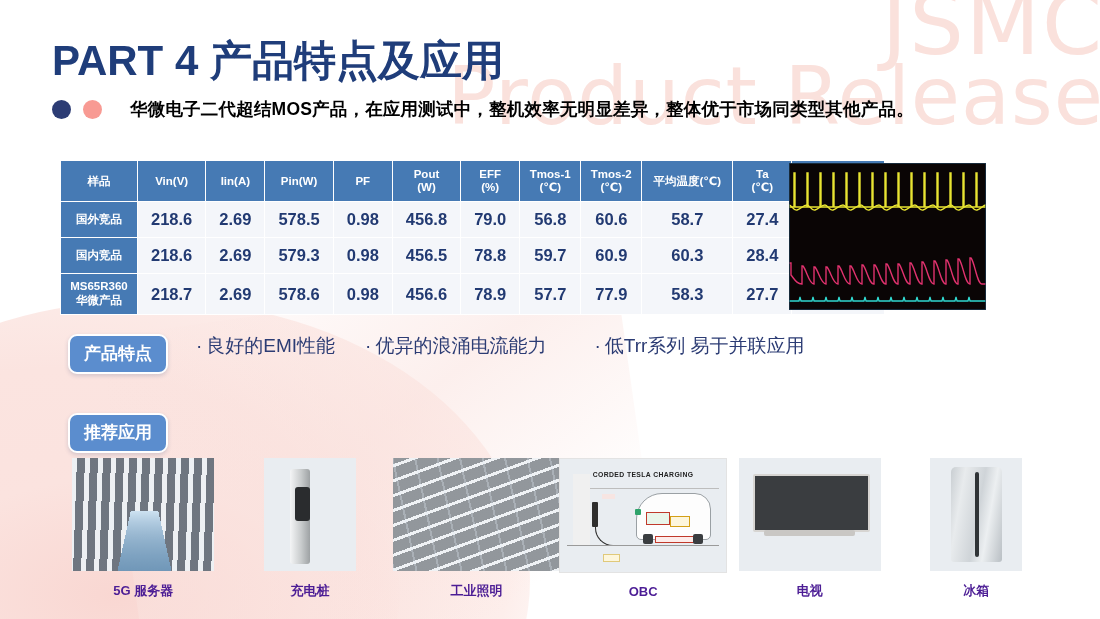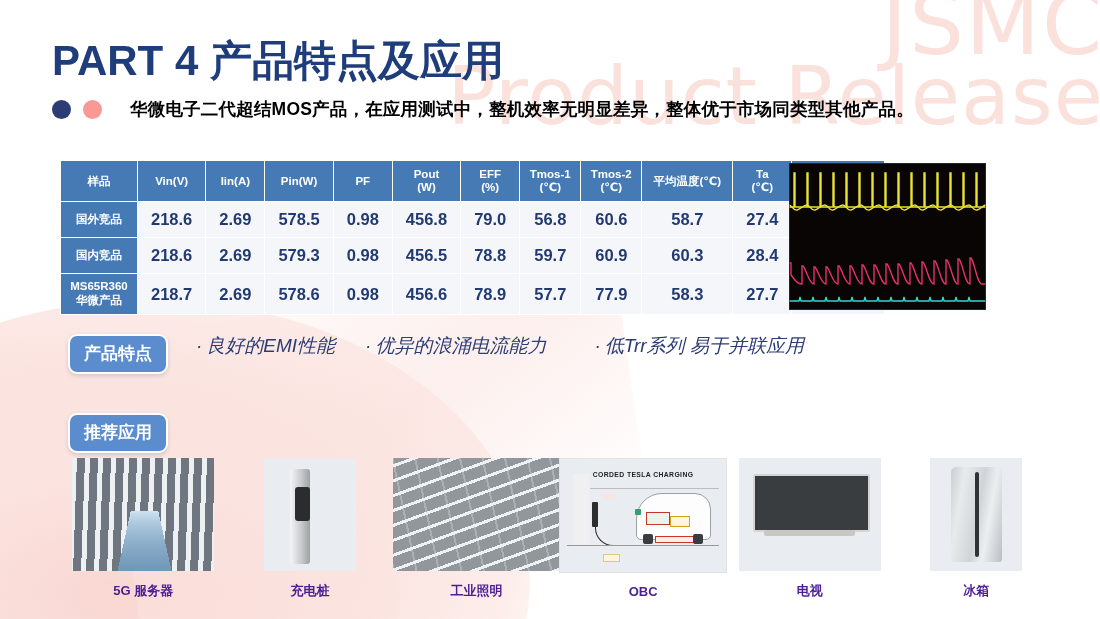--- a/index.html
+++ b/index.html
@@ -78,21 +78,21 @@
     display:inline-block;background:#5b8dce;color:#ffffff;
     font-size:17px;font-weight:bold;border-radius:9px;
     padding:6px 14px 7px 14px;
     box-shadow:0 2px 4px rgba(40,60,110,.18);
     border:2px solid #ffffff;
   }
   .feat-badge-pos{position:absolute;left:68px;top:334px;}
   .app-badge-pos{position:absolute;left:68px;top:413px;}
   .feat-rows{position:absolute;left:196px;top:333px;color:#2c3c74;font-size:19px;font-weight:500;}
   .feat-row{display:flex;align-items:baseline;height:38px;white-space:nowrap;}
-  .feat-item{display:inline-block;font-style:italic;}
+  .feat-item{display:inline-block;}
   .feat-item .b{margin-right:4px;}
 
   
   .apps{position:absolute;left:60px;top:458px;width:1000px;display:flex;}
   .app{width:166.6px;display:flex;flex-direction:column;align-items:center;}
   .app .thumb{width:142px;height:113px;overflow:hidden;position:relative;background:#e9edf1;}
   .app .caption{margin-top:11px;font-size:13px;font-weight:bold;color:#4c1d95;white-space:nowrap;}
   .app.narrow .thumb{width:92px;}
   .app.wide .thumb{width:166px;}
 

